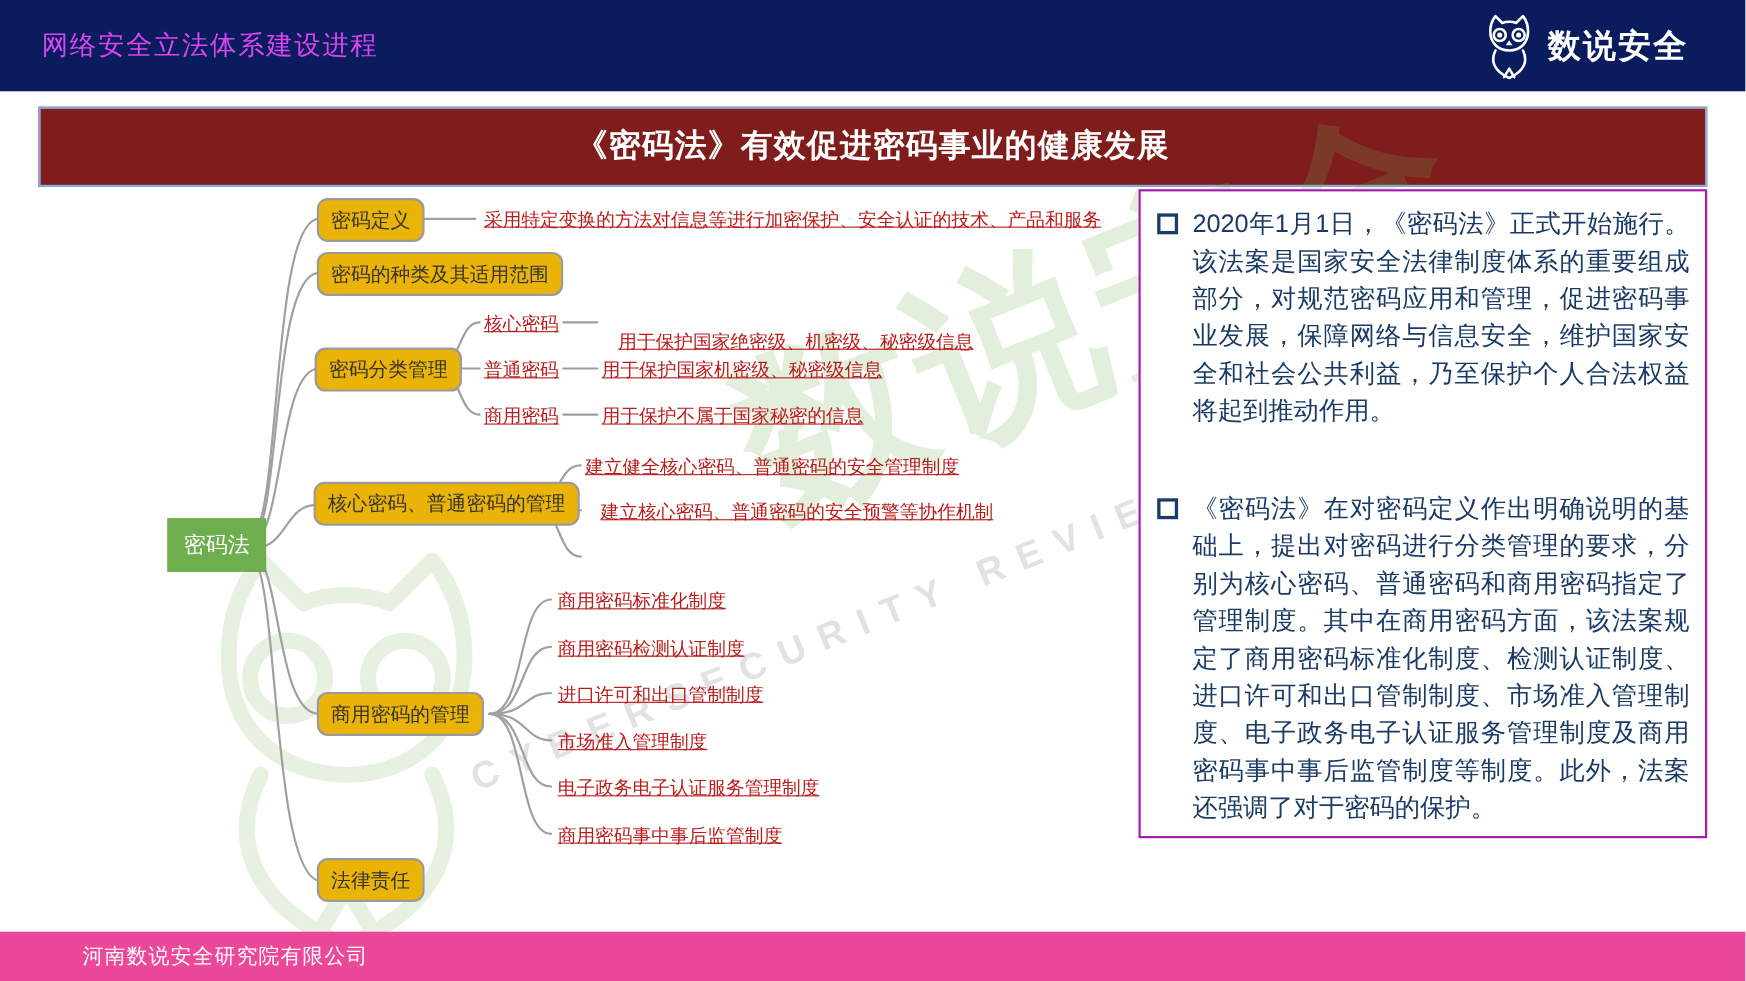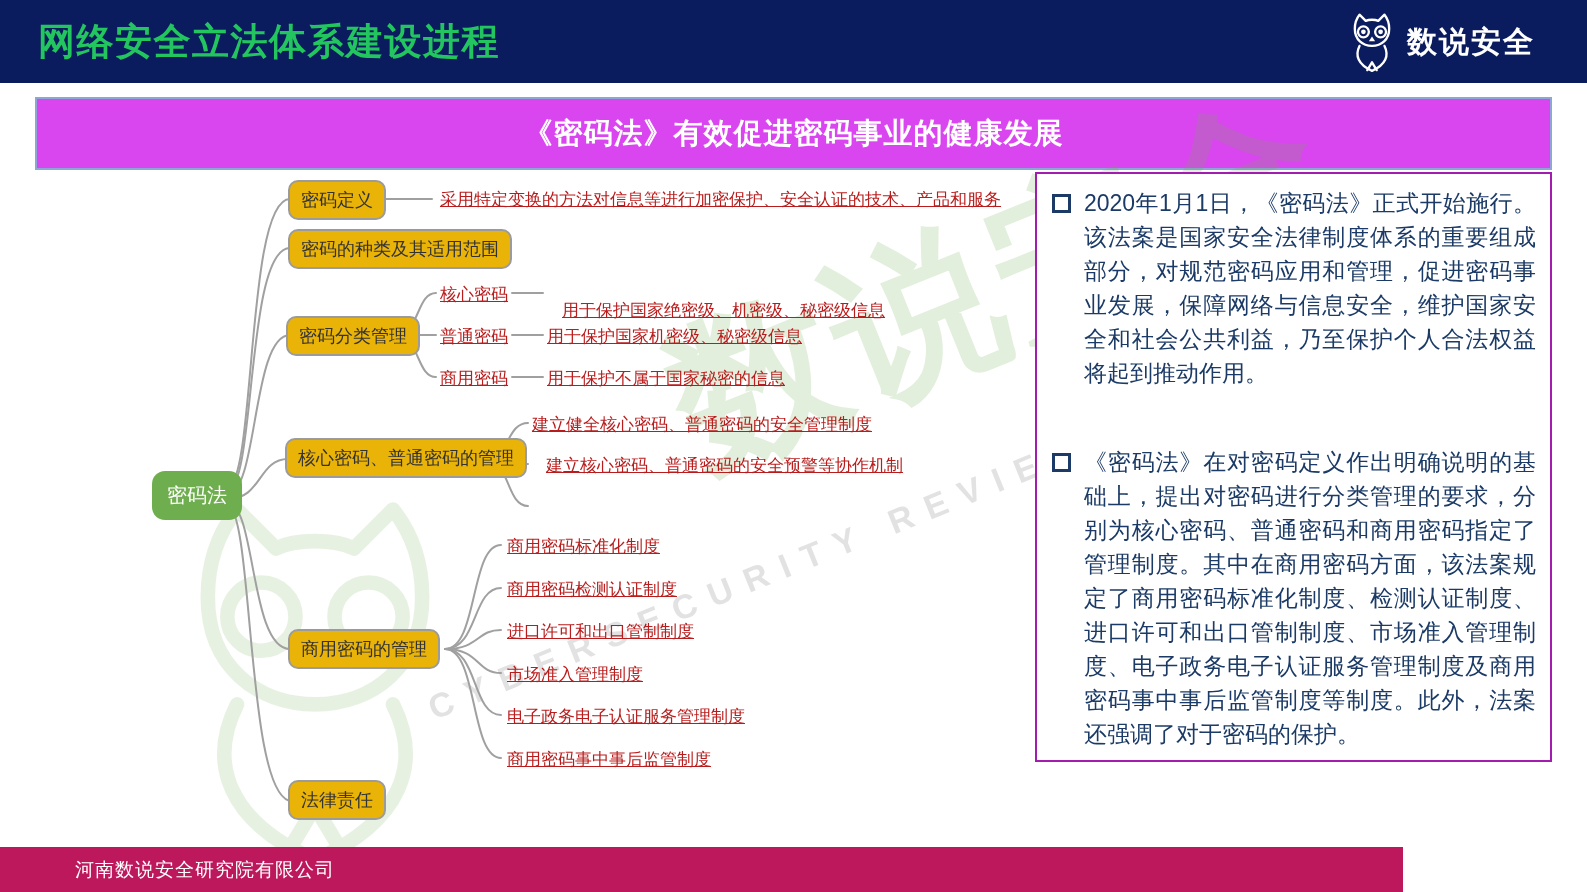--- a/index.html
+++ b/index.html
@@ -2,57 +2,57 @@
 <html><head>
 <meta charset="utf-8">
 <style>
   html,body{margin:0;padding:0;background:#fff;}
   .page{position:relative;width:1587px;height:892px;background:#fff;overflow:hidden;
         font-family:"Liberation Sans","DejaVu Sans",sans-serif;}
 
   
   .header{position:absolute;left:0;top:0;width:1587px;height:83px;background:#0A1C5E;}
   .header-title{position:absolute;left:38px;top:0;height:83px;line-height:83px;
-      color:#22c55e;font-size:37px;font-weight:bold;letter-spacing:1.5px;}
+      color:#d946ef;font-size:24px;font-weight:normal;letter-spacing:1.5px;}
   .logo{position:absolute;right:52px;top:9px;height:66px;display:flex;align-items:center;}
   .logo svg{display:block;}
   .brand-name{color:#fff;font-size:30px;font-weight:bold;margin-left:10px;letter-spacing:2px;}
 
   
-  .banner{position:absolute;left:35px;top:97px;width:1513px;height:69px;background:#d946ef;
+  .banner{position:absolute;left:35px;top:97px;width:1513px;height:69px;background:#7f1d1d;
       border:2px solid #8CA6D6;color:#fff;text-align:center;line-height:69px;
       font-size:29px;font-weight:bold;letter-spacing:1px;}
 
   
   .wm-big{position:absolute;left:680px;top:300px;font-size:168px;font-weight:bold;
       color:rgba(111,174,78,0.20);white-space:nowrap;transform:rotate(-22deg);
       transform-origin:left center;z-index:1;letter-spacing:4px;}
   .wm-sub{position:absolute;left:430px;top:690px;font-size:34px;font-weight:bold;
       color:rgba(150,150,150,0.28);white-space:nowrap;letter-spacing:14px;
       transform:rotate(-22deg);transform-origin:left center;z-index:1;}
   .wm-owl{position:absolute;left:150px;top:490px;z-index:1;opacity:0.16;}
 
   
   .connectors{position:absolute;left:0;top:0;z-index:2;}
   .node{position:absolute;z-index:3;background:#eab308;border:2px solid #9B9B9B;border-radius:10px;
       padding:6px 11px;font-size:18px;color:#333;white-space:nowrap;box-sizing:border-box;}
-  .root-node{position:absolute;z-index:3;background:#6FAE4E;border-radius:13px;color:#fff;
+  .root-node{position:absolute;z-index:3;background:#6FAE4E;border-radius:0;color:#fff;
       padding:11px 15px;font-size:20px;white-space:nowrap;}
   .leaf{position:absolute;z-index:3;font-size:17px;color:#b91c1c;white-space:nowrap;text-decoration:underline;}
 
   
   .panel{position:absolute;left:1035px;top:172px;width:517px;height:590px;background:#fff;
       border:2px solid #a21caf;box-sizing:border-box;z-index:4;padding:12px 14px 0 13px;}
   .bullet-item{display:flex;margin-bottom:55px;}
   .bullet-sq{flex:0 0 auto;width:13px;height:13px;border:3px solid #1B3A66;margin:8px 13px 0 2px;}
   .bullet-text{flex:1;margin:0;font-size:23px;line-height:34px;color:#1B3A66;
       text-align:justify;font-weight:500;}
 
   
-  .footer{position:absolute;left:0;top:847px;width:1403px;height:45px;background:#be185d;z-index:5;}
+  .footer{position:absolute;left:0;top:847px;width:1587px;height:45px;background:#ec4899;z-index:5;}
   .footer-text{position:absolute;left:75px;top:0;height:45px;line-height:45px;color:#fff;
       font-size:19px;letter-spacing:1px;}
 </style>
 </head>
 <body>
 
 <div class="page">
 
   <div class="header">
     <div class="header-title">网络安全立法体系建设进程</div>

